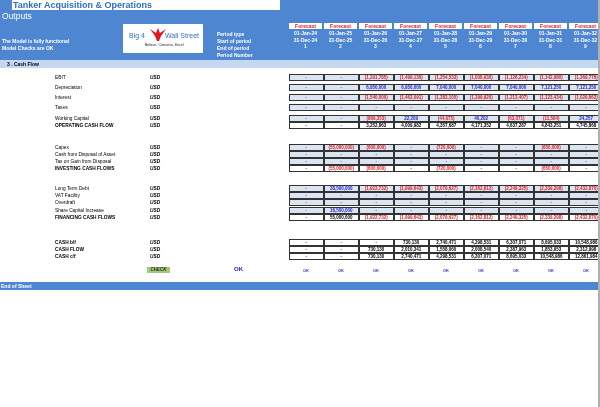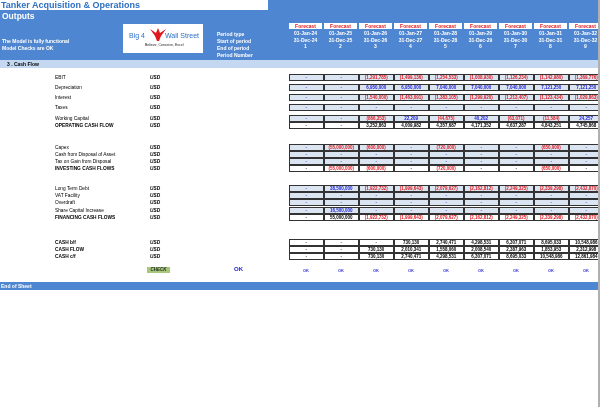--- a/index.html
+++ b/index.html
@@ -1,24 +1,24 @@
 <!DOCTYPE html>
 <html><head>
 <meta charset="utf-8">
 <style>
   * { box-sizing: border-box; margin: 0; padding: 0; }
   html, body { width: 600px; height: 407px; background: #ffffff; overflow: hidden; }
   body { font-family: "Liberation Sans", sans-serif; font-size: 5.5px; color: #000; position: relative; }
 
   .title-bar { position: absolute; left: 0; top: 0; width: 600px; height: 13px; background: #4f86d1; }
-  .title-box { position: absolute; left: 0; top: 0; width: 268px; height: 10px; background: #ffffff; padding-left: 6px; }
+  .title-box { position: absolute; left: 12px; top: 0; width: 268px; height: 10px; background: #ffffff; padding-left: 6px; }
   .title-text { position: absolute; left: 1px; top: 0px; font-size: 9px; font-weight: bold; color: #2e6fc4; line-height: 10px; white-space: nowrap; }
 
   .header { position: absolute; left: 0; top: 10px; width: 598px; height: 50px; background: #4f86d1; }
-  .outputs { position: absolute; left: 2px; top: 1px; font-size: 8.5px; font-weight: bold; color: #fff; }
+  .outputs { position: absolute; left: 2px; top: 1px; font-size: 8.5px; font-weight: normal; color: #fff; }
   .status-line { position: absolute; left: 2px; font-size: 5px; font-weight: bold; color: #fff; white-space: nowrap; }
 
   .logo { position: absolute; left: 123px; top: 14px; width: 80px; height: 29px; background: #fff; }
   .logo-left { position: absolute; left: 6px; top: 8px; font-size: 7px; color: #2e6fc4; }
   .logo-right { position: absolute; left: 42px; top: 8px; font-size: 7px; color: #2e6fc4; white-space: nowrap; }
   .logo-tag { position: absolute; left: 22px; top: 19px; font-size: 3.5px; color: #222; white-space: nowrap; }
   .logo-bird { position: absolute; left: 26px; top: 2px; }
 
   .period-label { position: absolute; left: 217px; font-size: 5px; font-weight: bold; color: #fff; white-space: nowrap; }
   .pcol { position: absolute; width: 33px; text-align: center; font-size: 5px; font-weight: bold; white-space: nowrap; }

